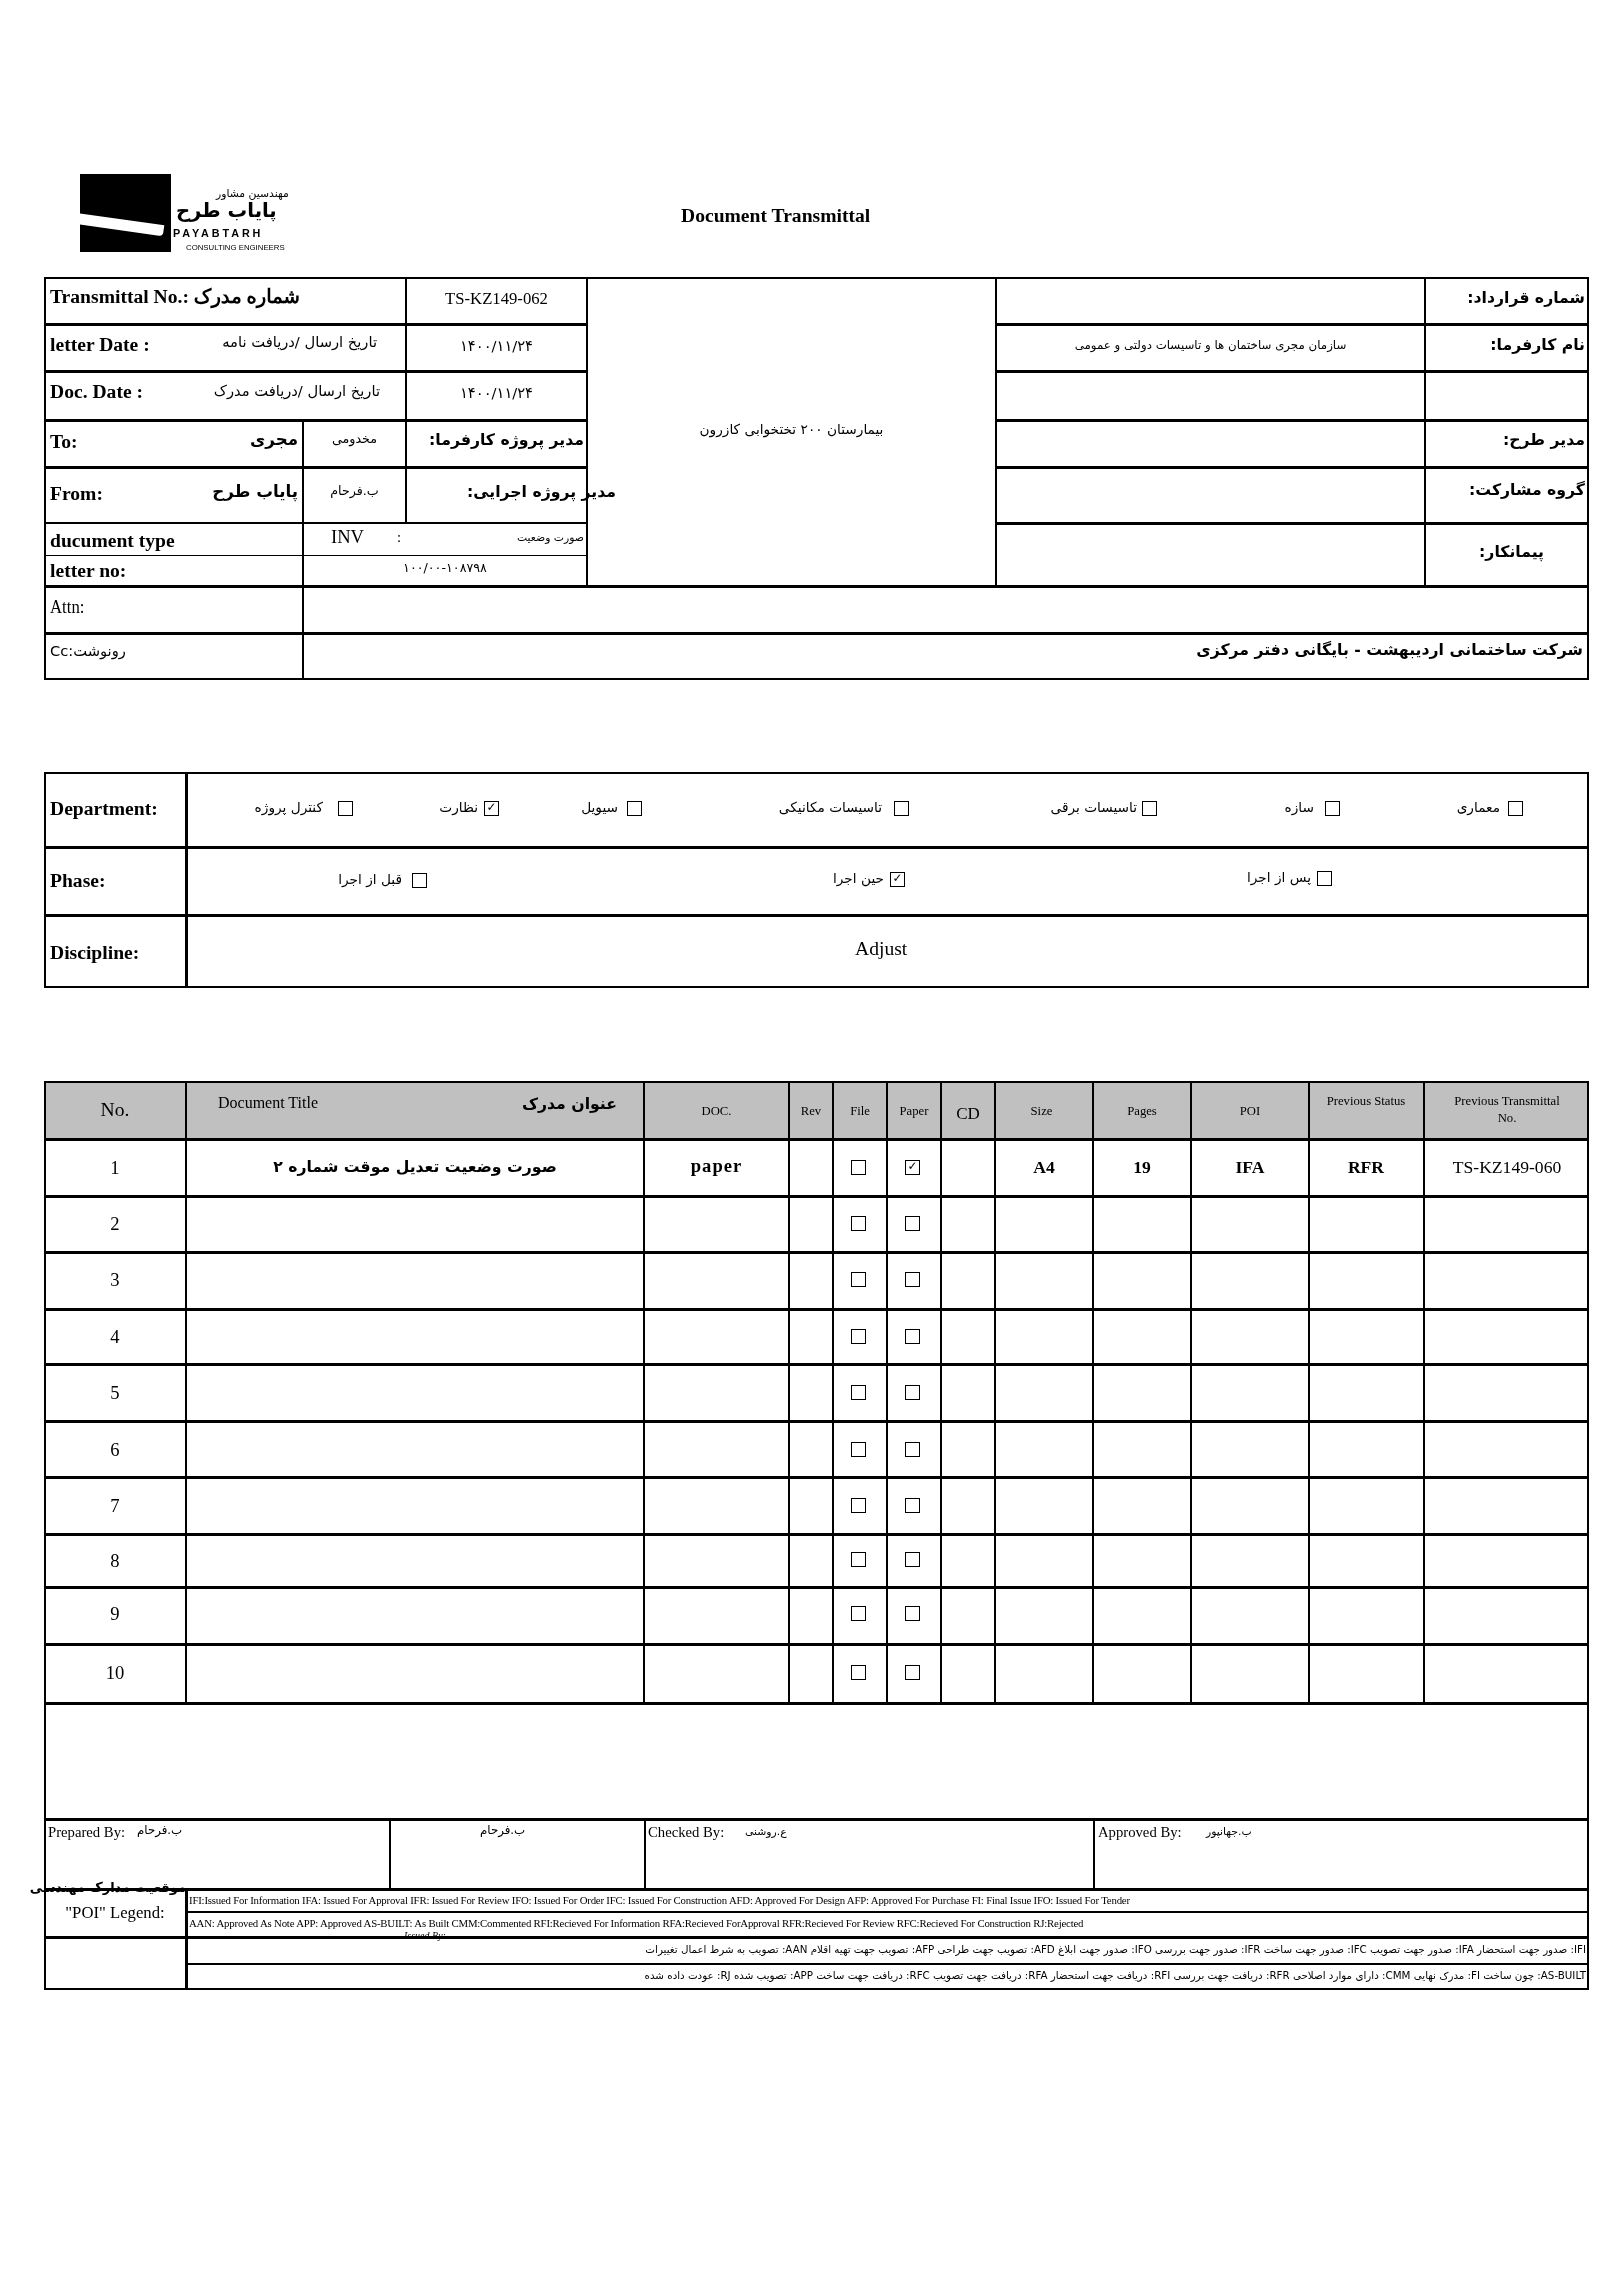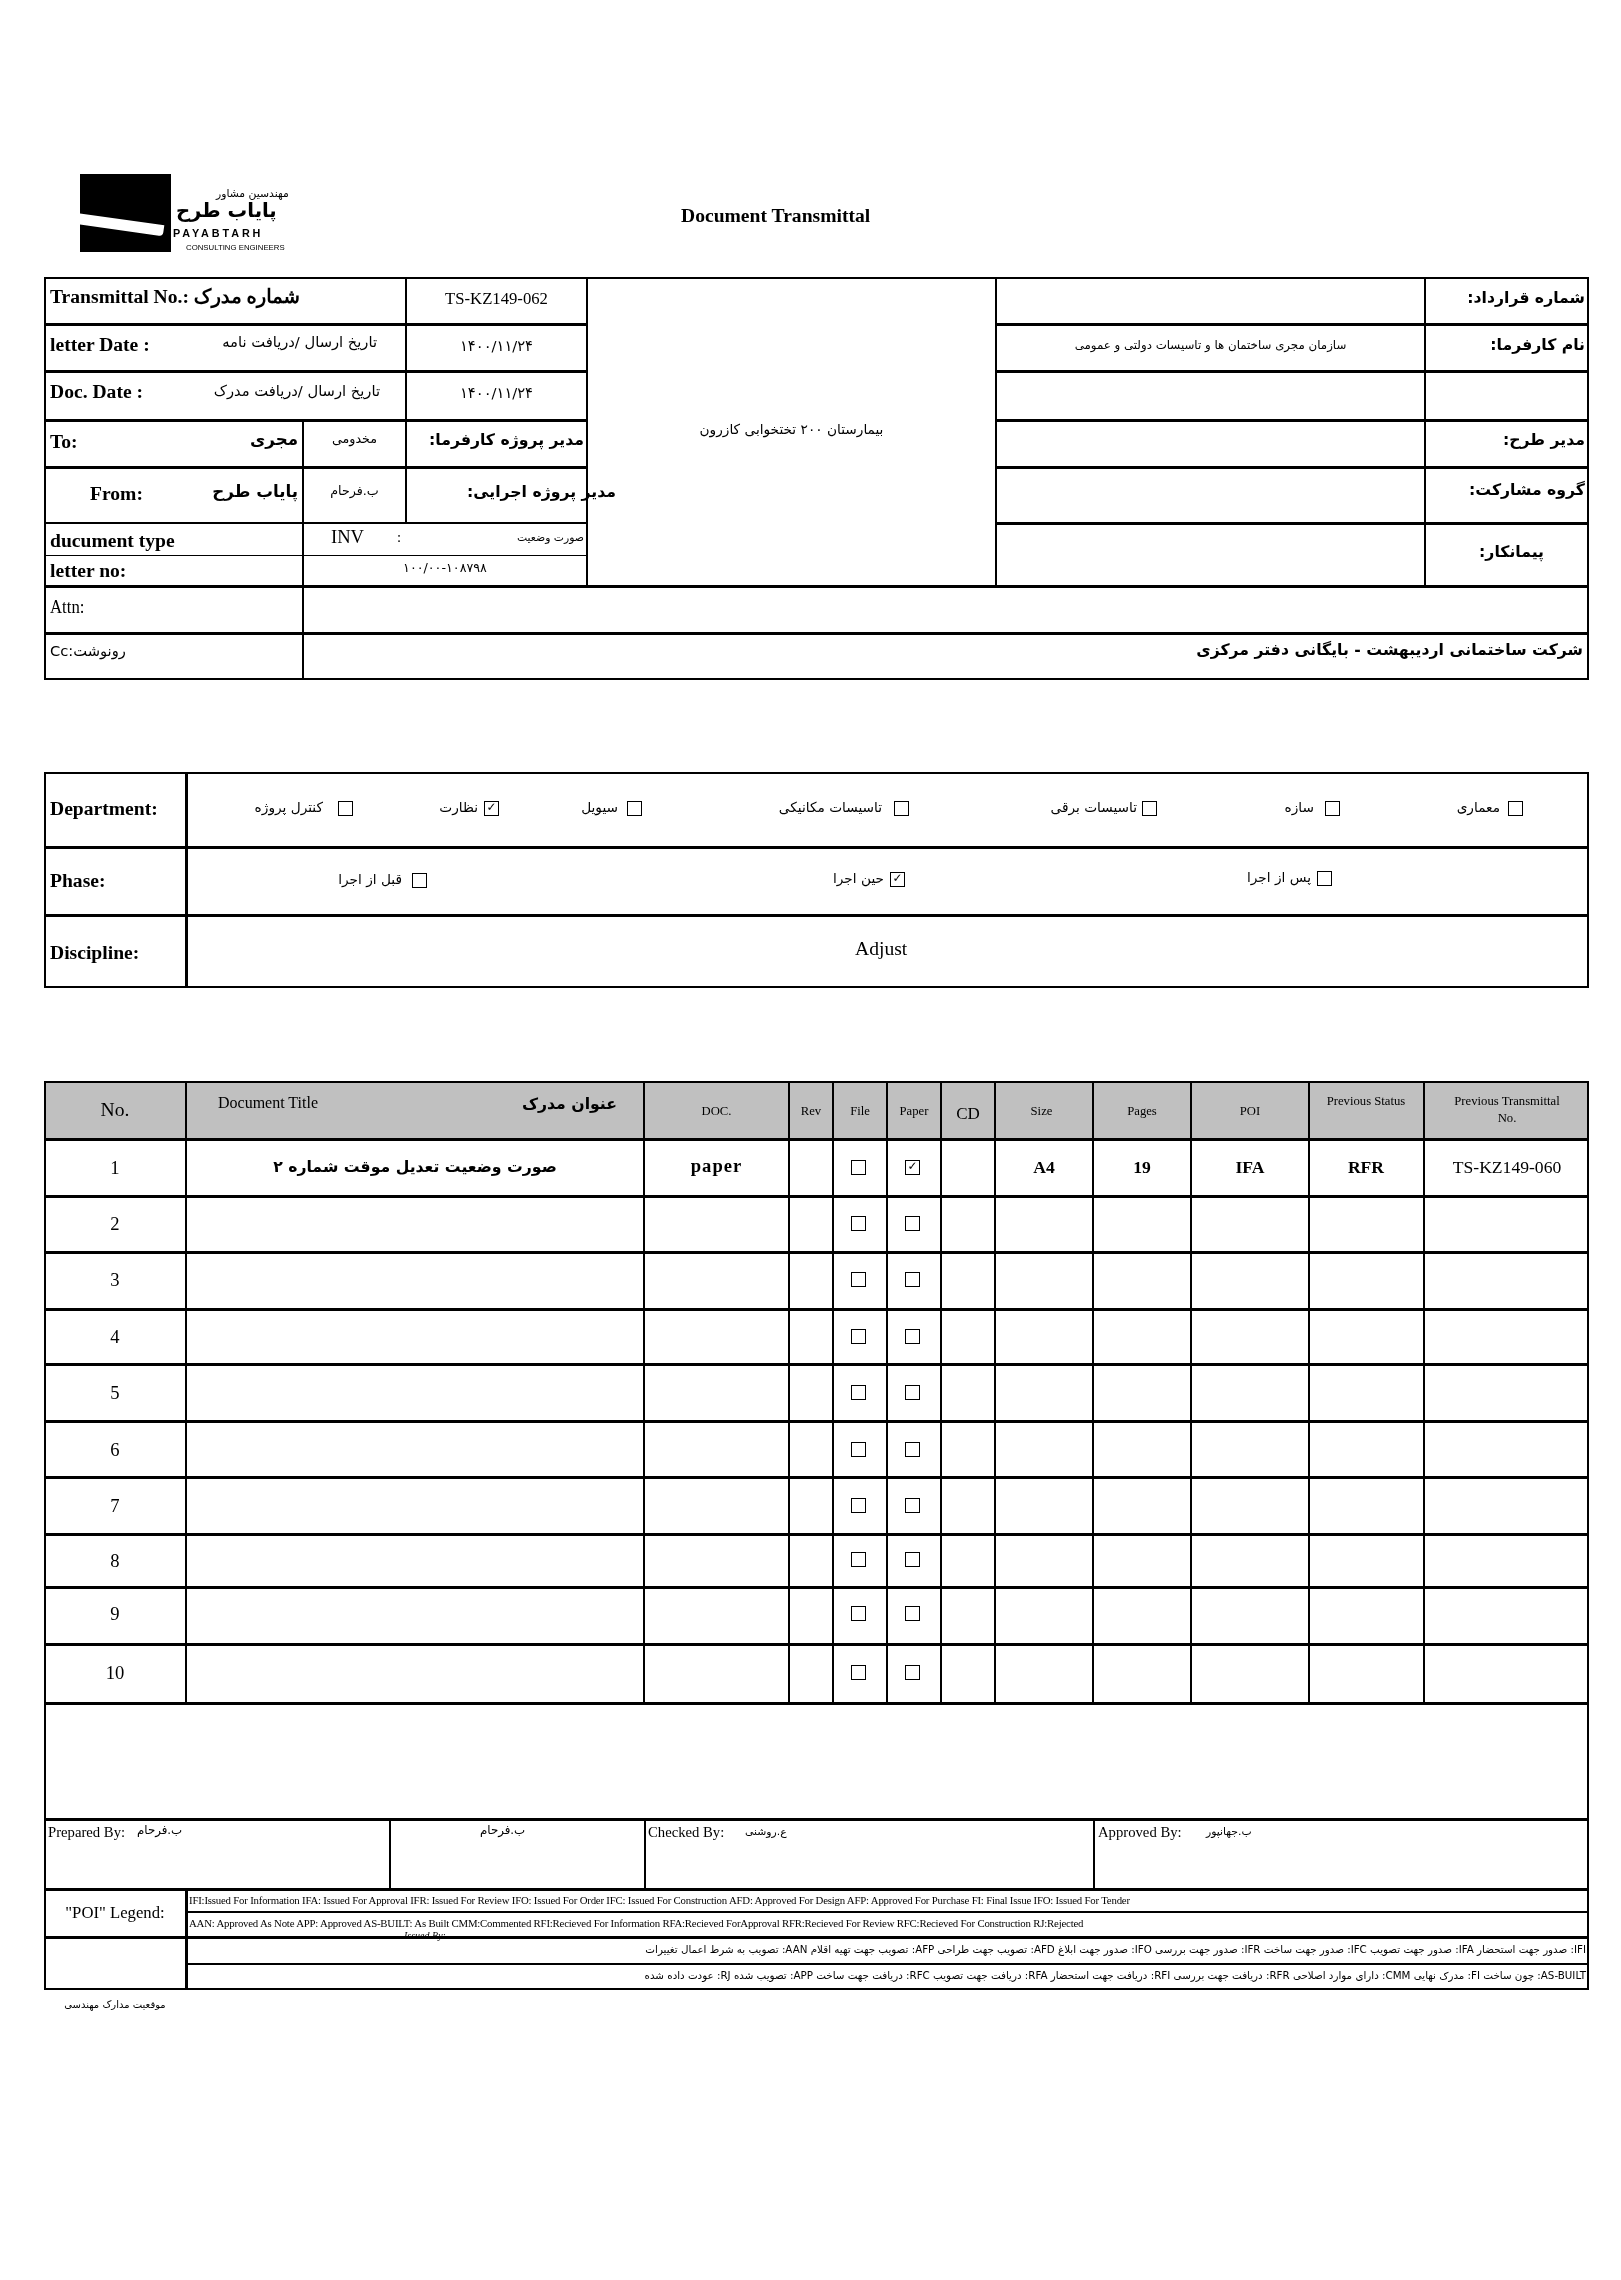--- a/index.html
+++ b/index.html
@@ -66,21 +66,21 @@
 
   <div class="txt bold" style="left:50px;top:382px;font-size:19.6px;">Doc. Date :</div>
   <div class="txt rtl" style="left:176px;top:384px;width:204px;text-align:right;font-family:'DejaVu Sans',sans-serif;font-size:14.7px;">تاریخ ارسال /دریافت مدرک</div>
   <div class="txt center" style="left:405px;top:386px;width:183px;font-size:14.7px;font-family:'DejaVu Sans',sans-serif;">۱۴۰۰/۱۱/۲۴</div>
 
   <div class="txt bold" style="left:50px;top:432px;font-size:19.6px;">To:</div>
   <div class="txt rtl bold" style="left:196px;top:431px;width:102px;text-align:right;font-family:'DejaVu Sans',sans-serif;font-size:16.7px;">مجری</div>
   <div class="txt rtl center" style="left:304px;top:433px;width:101px;font-family:'DejaVu Sans',sans-serif;font-size:12.7px;">مخدومی</div>
   <div class="txt rtl bold" style="left:407px;top:432px;width:177px;text-align:right;font-family:'DejaVu Sans',sans-serif;font-size:15.7px;">مدیر پروژه کارفرما:</div>
 
-  <div class="txt bold" style="left:50px;top:484px;font-size:19.6px;margin-left:40px;">From:</div>
+  <div class="txt bold" style="left:50px;top:484px;font-size:19.6px;">From:</div>
   <div class="txt rtl bold" style="left:176px;top:483px;width:122px;text-align:right;font-family:'DejaVu Sans',sans-serif;font-size:16.7px;">پایاب طرح</div>
   <div class="txt rtl center" style="left:304px;top:485px;width:101px;font-family:'DejaVu Sans',sans-serif;font-size:12.7px;">ب.فرحام</div>
   <div class="txt rtl bold" style="left:407px;top:484px;width:177px;text-align:right;font-family:'DejaVu Sans',sans-serif;font-size:15.7px;padding-left:32px;">مدیر پروژه اجرایی:</div>
 
   <div class="txt bold" style="left:50px;top:531px;font-size:19.6px;">ducument type</div>
   <div class="txt" style="left:331px;top:528px;font-size:18.6px;">INV</div>
   <div class="txt" style="left:397px;top:530px;font-size:14.7px;">:</div>
   <div class="txt rtl" style="left:470px;top:533px;width:114px;text-align:right;font-family:'DejaVu Sans',sans-serif;font-size:10.8px;">صورت وضعیت</div>
 
   <div class="txt bold" style="left:50px;top:561px;font-size:19.6px;">letter no:</div>
@@ -292,18 +292,18 @@
   <div>
     <div class="txt" style="left:1098px;top:1825px;font-size:14.7px;">Approved By:</div>
     <div class="txt rtl" style="left:1206px;top:1827px;font-family:'DejaVu Sans',sans-serif;font-size:10.8px;">ب.جهانپور</div>
   </div>
 
   <div class="vl" style="left:185px;top:1888px;width:2.9px;height:102px;"></div>
   <div>
     <div class="txt center" style="left:44px;top:1905px;width:142px;font-size:16.7px;">"POI" Legend:</div>
     <div class="txt" style="left:189px;top:1895px;font-size:10.8px;letter-spacing:-0.2px;">IFI:Issued For Information  IFA: Issued For Approval  IFR: Issued For Review   IFO: Issued For Order  IFC: Issued For Construction AFD: Approved For Design AFP: Approved For Purchase  FI: Final Issue  IFO: Issued For Tender</div>
     <div class="txt" style="left:189px;top:1918px;font-size:10.8px;letter-spacing:-0.2px;">AAN: Approved As Note  APP: Approved  AS-BUILT: As Built CMM:Commented  RFI:Recieved For Information   RFA:Recieved ForApproval   RFR:Recieved For Review  RFC:Recieved For Construction  RJ:Rejected</div>
-    <div class="txt rtl center" style="left:44px;top:2000px;width:142px;font-family:'DejaVu Sans',sans-serif;font-size:10px;">موقعیت مدارک مهندسی</div>
+    <div class="txt rtl center" style="left:44px;top:1881px;width:142px;font-family:'DejaVu Sans',sans-serif;font-size:13px;font-weight:bold;">موقعیت مدارک مهندسی</div>
     <div class="txt rtl" style="left:189px;top:1944px;width:1397px;text-align:right;font-family:'DejaVu Sans',sans-serif;font-size:10.3px;">IFI: صدور جهت استحضار    IFA: صدور جهت تصویب  IFC: صدور جهت ساخت  IFR: صدور جهت بررسی  IFO: صدور جهت ابلاغ   AFD: تصویب جهت طراحی   AFP: تصویب جهت تهیه اقلام   AAN: تصویب به شرط اعمال تغییرات</div>
     <div class="txt rtl" style="left:189px;top:1970px;width:1397px;text-align:right;font-family:'DejaVu Sans',sans-serif;font-size:10.3px;">AS-BUILT: چون ساخت  FI: مدرک نهایی  CMM: دارای موارد اصلاحی  RFR: دریافت جهت بررسی  RFI: دریافت جهت استحضار  RFA: دریافت جهت تصویب  RFC: دریافت جهت ساخت  APP: تصویب شده  RJ: عودت داده شده</div>
   </div>
 </div>
 
 
 </body></html>

